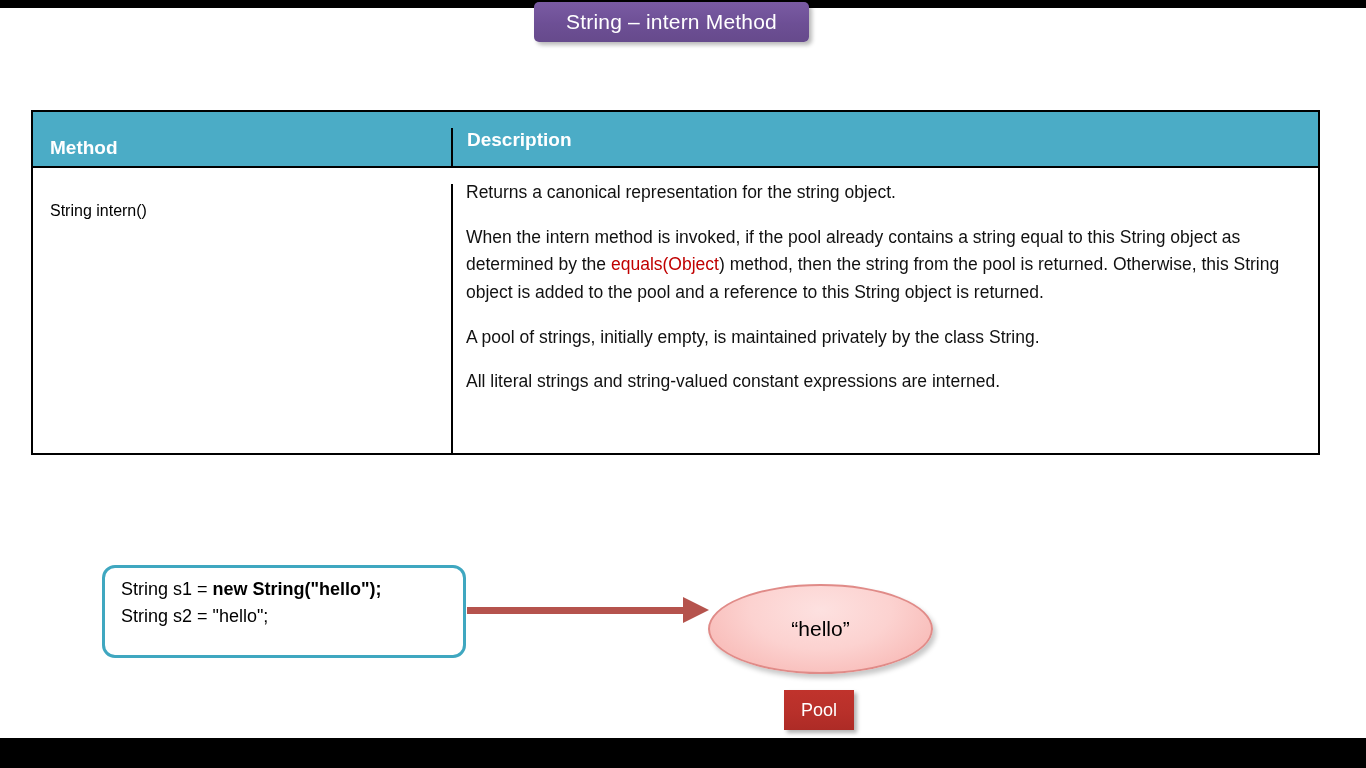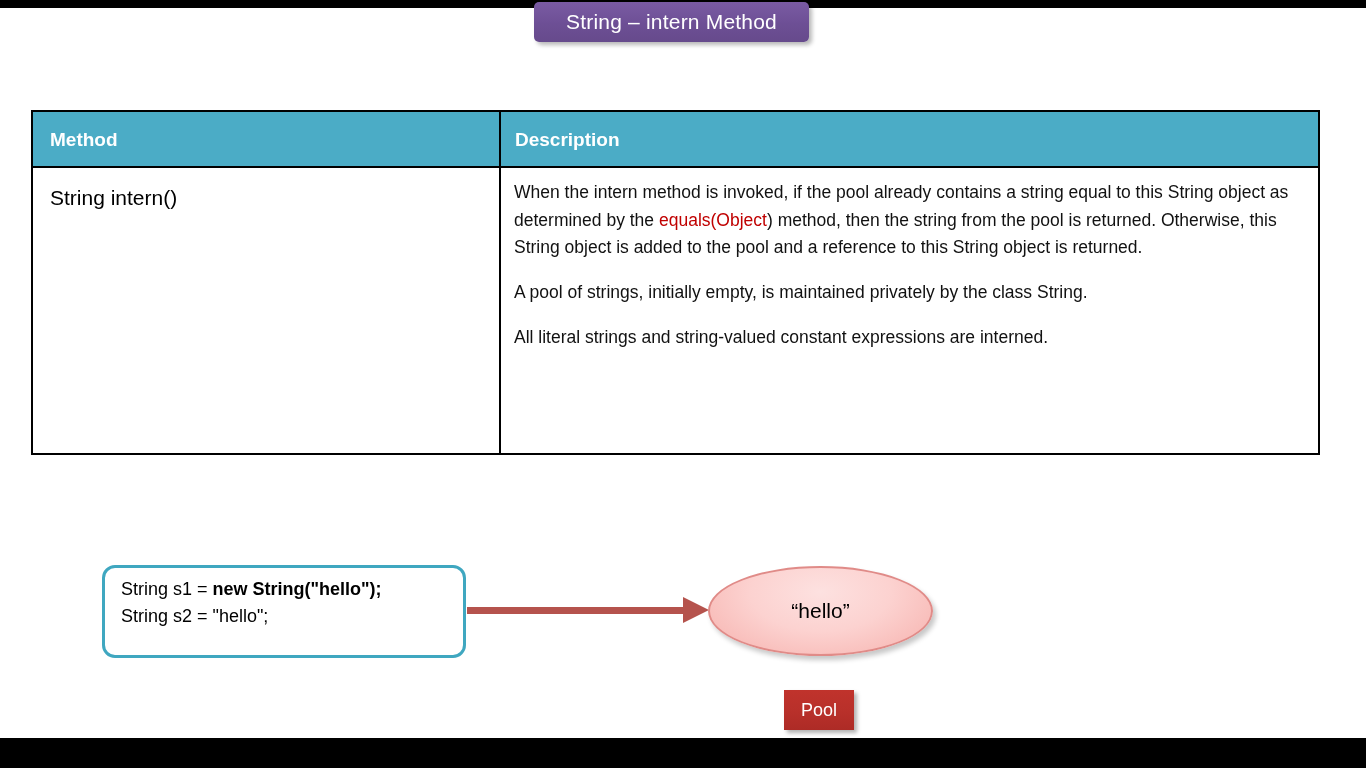--- a/index.html
+++ b/index.html
@@ -57,26 +57,27 @@
   }
   .table-row {
     display: flex;
   }
   .table-head {
     background: #4bacc6;
     height: 54px;
     border-bottom: 2px solid #000000;
   }
   .cell-method {
-    width: 468px;
+    width: 420px;
     box-sizing: border-box;
     border-right: 2px solid #000000;
     padding: 0 0 0 17px;
     display: flex;
     align-items: center;
+    margin-top: 16px;
   }
   .cell-desc {
     flex: 1;
     box-sizing: border-box;
     padding: 0 0 0 12px;
     display: flex;
     align-items: center;
   }
   .table-head .cell-method,
   .table-head .cell-desc {
@@ -84,21 +85,21 @@
     font-weight: bold;
     font-size: 19px;
     padding-top: 2px;
   }
   .table-head .cell-desc { padding-left: 14px; }
 
   .table-body { min-height: 285px; }
   .table-body .cell-method {
     align-items: flex-start;
     padding-top: 18px;
-    font-size: 21px;
+    font-size: 16px;
     color: #000000;
   }
   .table-body .cell-desc {
     align-items: flex-start;
     padding-top: 11px;
     padding-right: 14px;
     padding-left: 13px;
     flex-direction: column;
     font-size: 17.5px;
     color: #111111;
@@ -139,21 +140,21 @@
     left: 683px; top: 597px;
     width: 0; height: 0;
     border-top: 13px solid transparent;
     border-bottom: 13px solid transparent;
     border-left: 26px solid #b5534d;
   }
 
   
   .pool-ellipse {
     position: absolute;
-    left: 708px; top: 566px;
+    left: 708px; top: 584px;
     width: 225px; height: 90px;
     border-radius: 50%;
     border: 2px solid #e08b88;
     box-sizing: border-box;
     background: radial-gradient(ellipse at 50% 28%, #fde1e0 0%, #fcd2d0 45%, #f6b0ac 100%);
     box-shadow: 3px 4px 5px rgba(0,0,0,0.22);
     display: flex;
     align-items: center;
     justify-content: center;
     font-size: 21px;
@@ -194,20 +195,21 @@
     <div class="cell-desc">
       <span>Description</span>
     </div>
   </div>
 
   <div class="table-row table-body">
     <div class="cell-method">
       <span>String intern()</span>
     </div>
     <div class="cell-desc">
+      <p class="desc-para">Returns a canonical representation for the string object.</p>
       <p class="desc-para"><span>When the intern method is invoked, if the pool already contains a string equal to this String object as determined by the </span><span class="red">equals(Object</span><span>) method, then the string from the pool is returned. Otherwise, this String object is added to the pool and a reference to this String object is returned.</span></p>
       <p class="desc-para">A pool of strings, initially empty, is maintained privately by the class String.</p>
       <p class="desc-para">All literal strings and string-valued constant expressions are interned.</p>
     </div>
   </div>
 
 </div>
 
 <div class="code-box">
   <div class="code-line"><span>String s1 = </span><b>new String("hello");</b></div>

